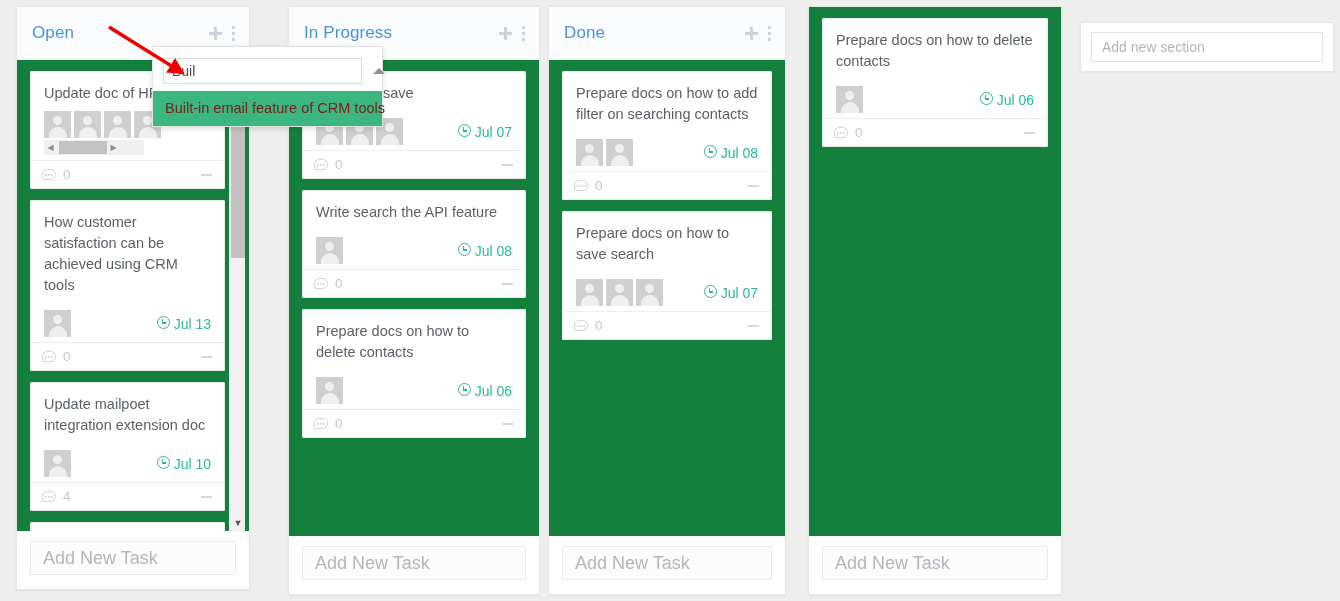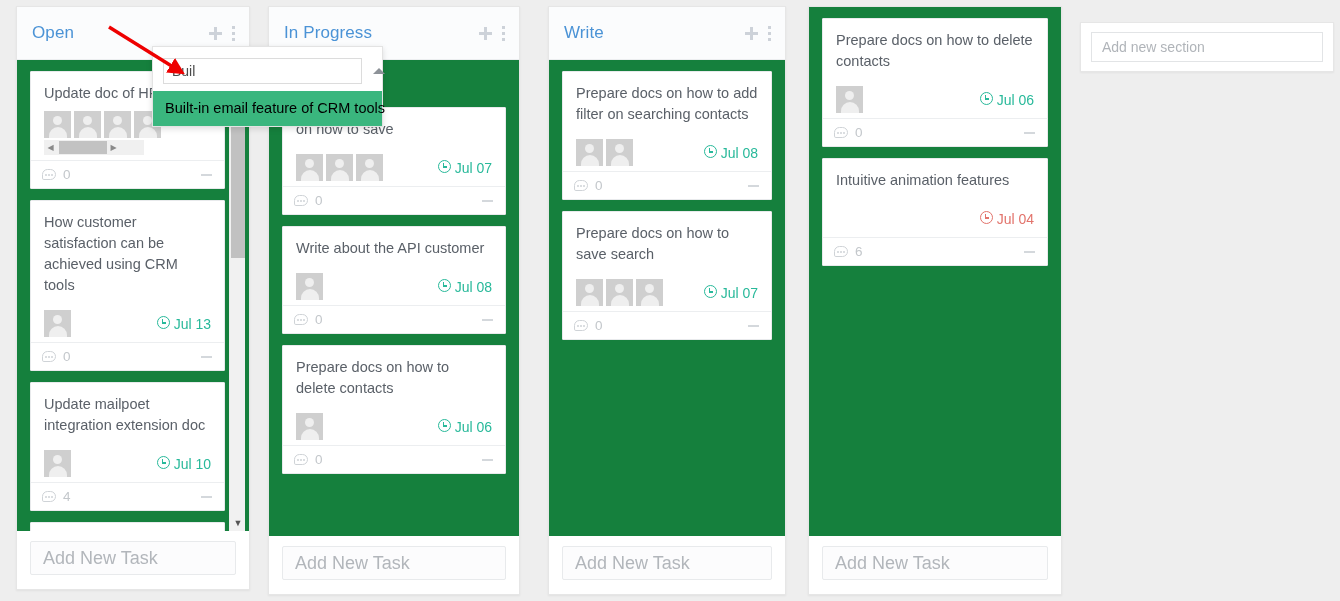--- a/index.html
+++ b/index.html
@@ -360,21 +360,21 @@
   .ac-caret span {
     display: block;
     width: 0; height: 0;
     border-left: 6px solid transparent;
     border-right: 6px solid transparent;
     border-bottom: 6px solid #8d9298;
   }
   .ac-list { margin: 7px -10px 0 -10px; }
   .ac-item {
     background: #3ab67e;
-    color: #000000;
+    color: #7f1d1d;
     font-size: 14.5px;
     padding: 9px 12px 10px 12px;
     cursor: pointer;
     white-space: nowrap;
   }
 
   
   .arrow-anno {
     position: absolute;
     left: 0; top: 0;
@@ -496,21 +496,21 @@
           <div class="card">
             <div class="card-main"></div>
           </div>
           <div class="vscroll">
             <div class="vthumb"></div>
             <div class="vdown">▼</div>
           </div>
         </div>
         <div class="col-footer"><input class="add-task" placeholder="Add New Task" style=""></div>
       </div>
-      <div class="column" style="left: 268px; width: 252px; height: 589px; gap: 36px;">
+      <div class="column" style="left: 288px; width: 252px; height: 589px;">
         <div class="col-header">
           <div class="col-title">In Progress</div>
           <div class="col-actions">
             <span class="icon-plus"></span>
             <span class="icon-dots">
               <i></i>
               <i></i>
               <i></i>
             </span>
           </div>
@@ -542,21 +542,21 @@
                   <i></i>
                   <i></i>
                 </span>
                 <span class="comment-count">0</span>
               </div>
               <span class="collapse-dash"></span>
             </div>
           </div>
           <div class="card">
             <div class="card-main">
-              <div class="card-title">Write about the API customer</div>
+              <div class="card-title">Write search the API feature</div>
               <div class="card-meta">
                 <div class="avatars">
                   <div style="display:flex;flex-direction:column;">
                     <div style="display:flex;gap:3px;">
                       <span class="avatar"></span>
                     </div>
                   </div>
                 </div>
                 <div class="card-date">
                   <span class="clock"></span>
@@ -603,21 +603,21 @@
                 <span class="comment-count">0</span>
               </div>
               <span class="collapse-dash"></span>
             </div>
           </div>
         </div>
         <div class="col-footer"><input class="add-task" placeholder="Add New Task" style=""></div>
       </div>
       <div class="column" style="left: 548px; width: 238px; height: 589px;">
         <div class="col-header">
-          <div class="col-title">Write</div>
+          <div class="col-title">Done</div>
           <div class="col-actions">
             <span class="icon-plus"></span>
             <span class="icon-dots">
               <i></i>
               <i></i>
               <i></i>
             </span>
           </div>
         </div>
         <div class="col-body">
@@ -705,47 +705,20 @@
               </div>
             </div>
             <div class="card-footer">
               <div class="comment-wrap">
                 <span class="comment-bubble">
                   <i></i>
                   <i></i>
                   <i></i>
                 </span>
                 <span class="comment-count">0</span>
-              </div>
-              <span class="collapse-dash"></span>
-            </div>
-          </div>
-          <div class="card">
-            <div class="card-main">
-              <div class="card-title">Intuitive animation features</div>
-              <div class="card-meta">
-                <div class="avatars">
-                  <div style="display:flex;flex-direction:column;">
-                    <div style="display:flex;gap:3px;"></div>
-                  </div>
-                </div>
-                <div class="card-date overdue">
-                  <span class="clock"></span>
-                  <span>Jul 04</span>
-                </div>
-              </div>
-            </div>
-            <div class="card-footer">
-              <div class="comment-wrap">
-                <span class="comment-bubble">
-                  <i></i>
-                  <i></i>
-                  <i></i>
-                </span>
-                <span class="comment-count">6</span>
               </div>
               <span class="collapse-dash"></span>
             </div>
           </div>
         </div>
         <div class="col-footer"><input class="add-task" placeholder="Add New Task" style=""></div>
       </div>
     </div>
 
   <div class="section-panel">

